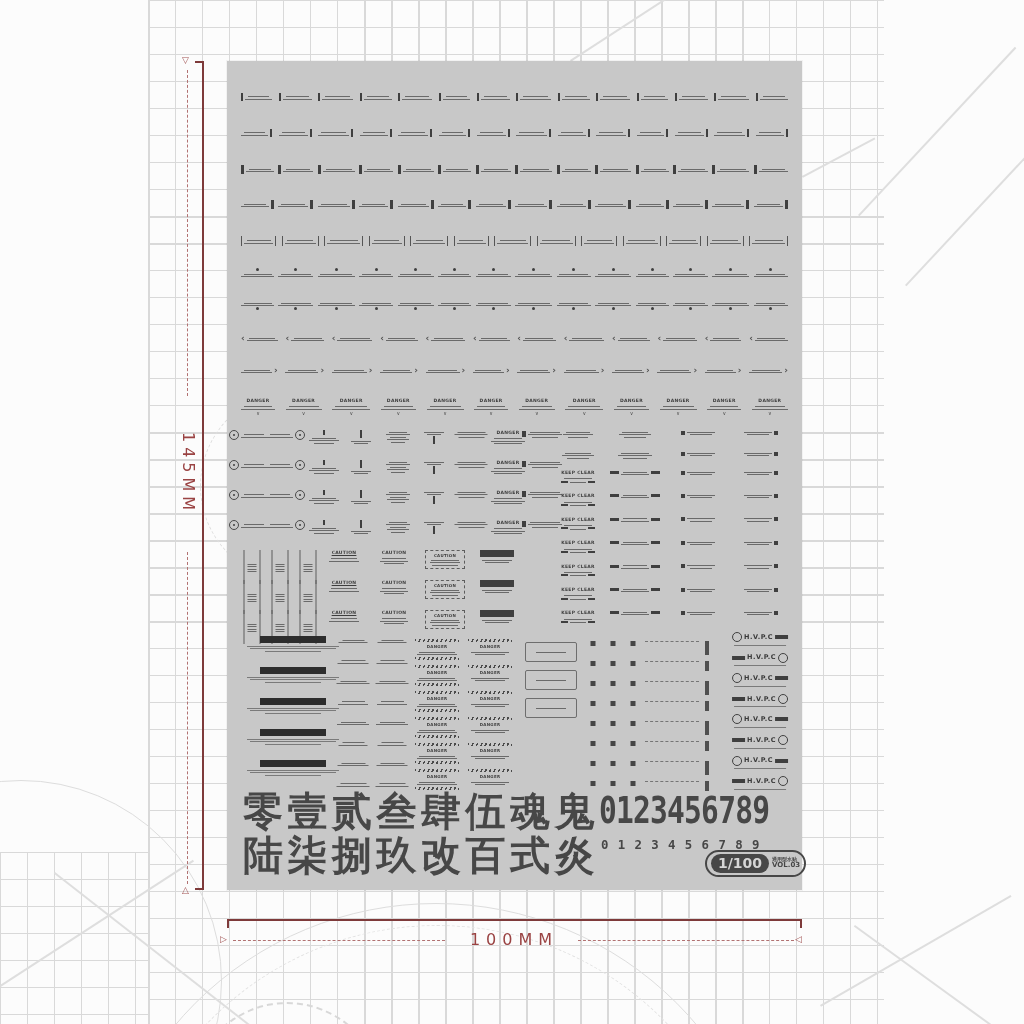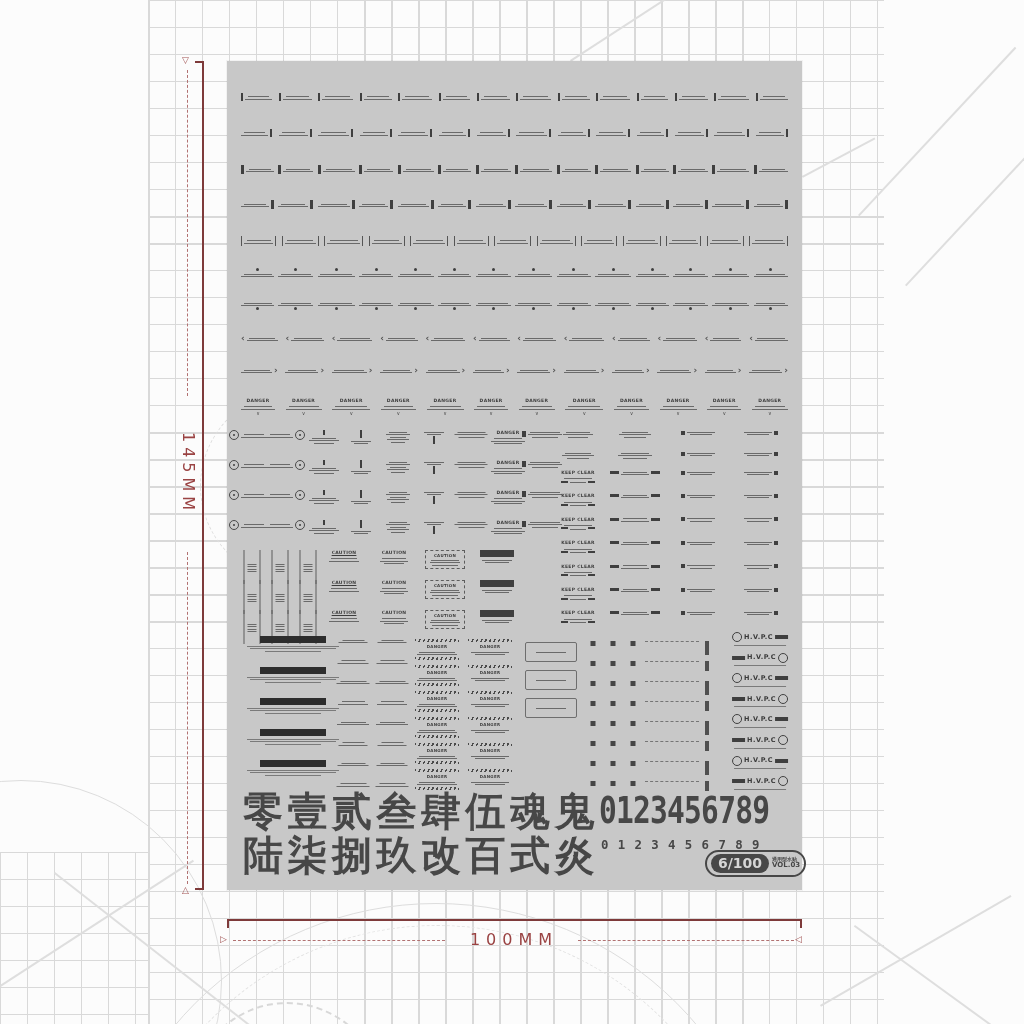--- a/index.html
+++ b/index.html
@@ -2528,21 +2528,21 @@
       <div class="bigchar" style="position: absolute; left: 58.5px; top: 773px;">柒</div>
       <div class="bigchar" style="position: absolute; left: 103px; top: 773px;">捌</div>
       <div class="bigchar" style="position: absolute; left: 147.5px; top: 773px;">玖</div>
       <div class="bigchar" style="position: absolute; left: 192px; top: 773px;">改</div>
       <div class="bigchar" style="position: absolute; left: 236.5px; top: 773px;">百</div>
       <div class="bigchar" style="position: absolute; left: 281px; top: 773px;">式</div>
       <div class="bigchar" style="position: absolute; left: 325.5px; top: 773px;">炎</div>
       <div class="bigdigits" style="position: absolute; left: 372px; top: 731px;">0123456789</div>
       <div class="smalldigits" style="position: absolute; left: 374px; top: 777px;">0 1 2 3 4 5 6 7 8 9</div>
       <div class="badge" style="position: absolute; left: 478px; top: 789px;">
-        <div class="pill">6/100</div>
+        <div class="pill">1/100</div>
         <div class="bcol">
           <div class="b1">通用型水贴</div>
           <div class="b2">VOL.03</div>
         </div>
       </div>
     </div>
 
 </div>
 
 </body></html>

